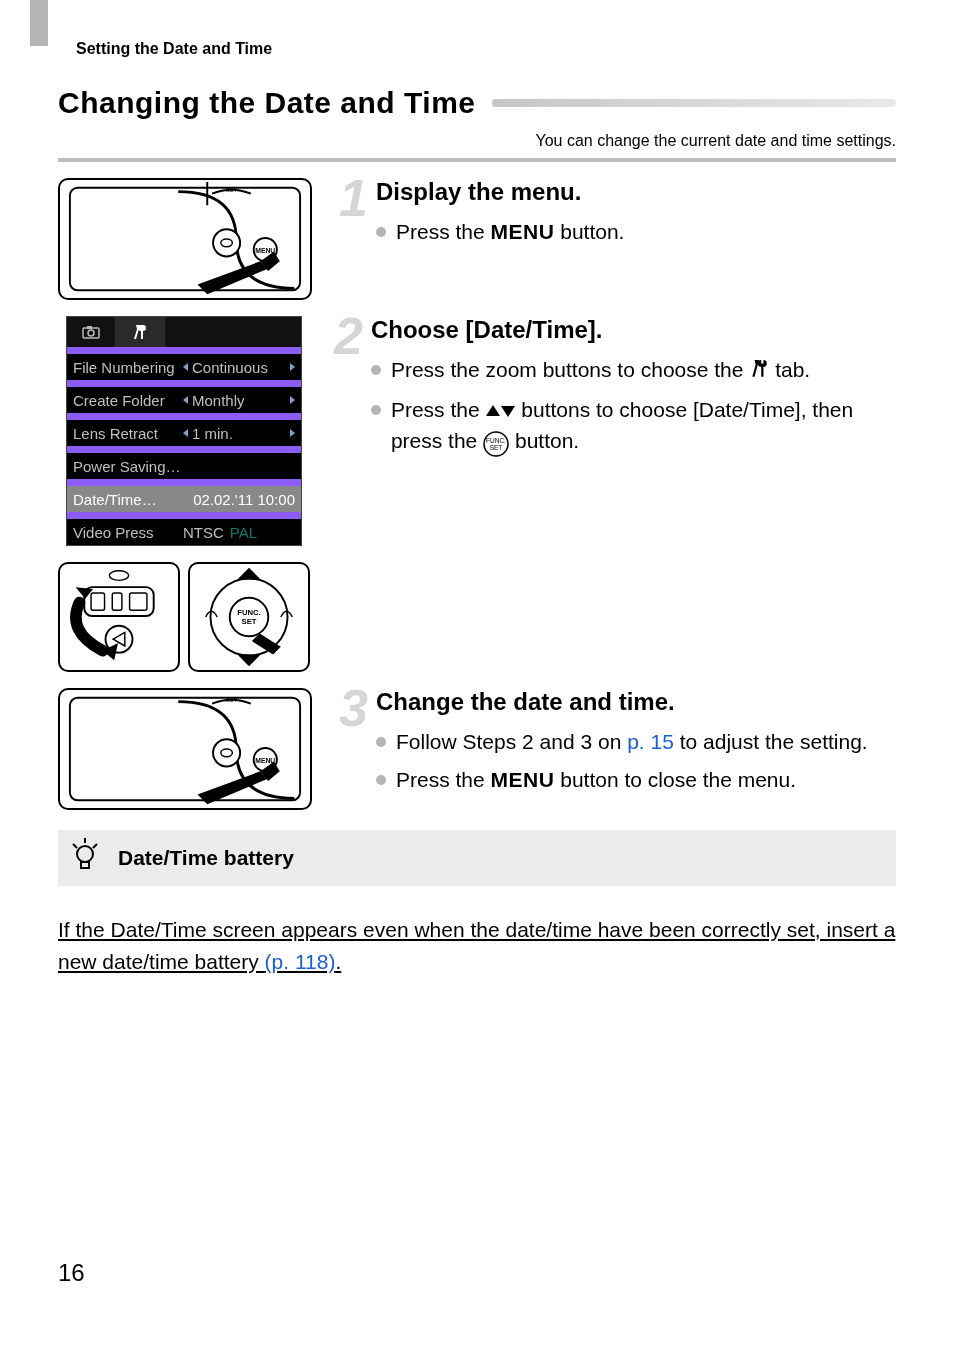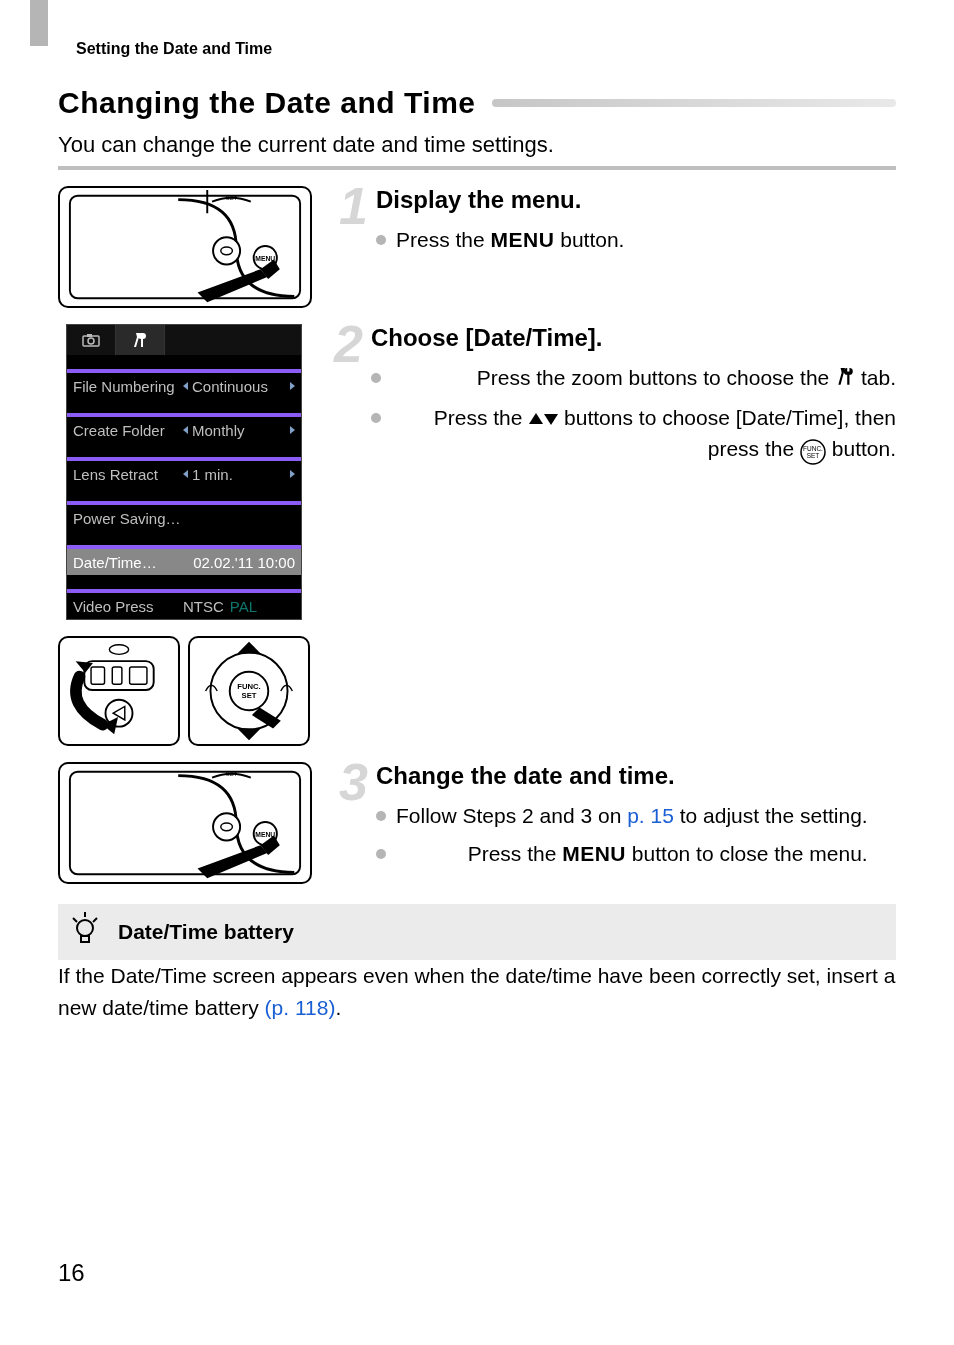--- a/index.html
+++ b/index.html
@@ -44,22 +44,23 @@
     margin: 0 16px 0 0;
     letter-spacing: 0.5px;
   }
   .title-bar {
     flex: 1;
     height: 8px;
     background: linear-gradient(to right, #c6c6c6, #e9e9e9);
     border-radius: 4px;
   }
   .intro {
-    font-size: 22px;
+    font-size: 16px;
     margin: 12px 0 8px 0;
+    text-align: right;
   }
   .hr {
     border-top: 4px solid #bfbfbf;
     margin-bottom: 16px;
   }
   .step-block {
     display: grid;
     grid-template-columns: 258px 1fr;
     column-gap: 18px;
     align-items: start;
@@ -104,23 +105,22 @@
   }
   .menu-tabs .tab.sel {
     background: #2a2a2a;
     color: #fff;
   }
   .menu-row {
     display: flex;
     align-items: center;
     height: 26px;
     padding: 0 6px;
-    border-top: 4px solid #8b5cf6;
+    border-top: 7px solid #8b5cf6;
     position: relative;
-    margin-top: 14px;
   }
   .menu-row.selected {
     background: #888;
     color: #fff;
   }
   .menu-row .label { flex: 0 0 110px; }
   .menu-row .val { flex: 1; text-align: left; }
   .menu-row .tri-l, .menu-row .tri-r {
     width: 0; height: 0; border-top: 4px solid transparent; border-bottom: 4px solid transparent;
   }
@@ -145,21 +145,20 @@
     font-size: 24px;
     font-weight: bold;
     margin: 0 0 10px 0;
   }
   .bullet {
     display: flex;
     align-items: flex-start;
     font-size: 21px;
     line-height: 1.5;
     margin-bottom: 6px;
-    text-align: right;
   }
   .bullet .dot {
     width: 10px;
     height: 10px;
     background: #b5b5b5;
     border-radius: 50%;
     margin-top: 11px;
     margin-right: 10px;
     flex-shrink: 0;
   }
@@ -189,22 +188,23 @@
   }
   .tip-box .bulb {
     margin-right: 18px;
   }
   .tip-box .tip-title {
     font-size: 21px;
     font-weight: bold;
   }
   .tip-text {
     font-size: 21px;
-    margin-top: 0;
+    margin-top: 28px;
     line-height: 1.5;
+    text-decoration: underline;
   }
   .pagenum {
     position: absolute;
     left: 58px;
     bottom: 58px;
     font-size: 24px;
   }
   .spacer { height: 16px; }
   .dual-illus {
     display: flex;

